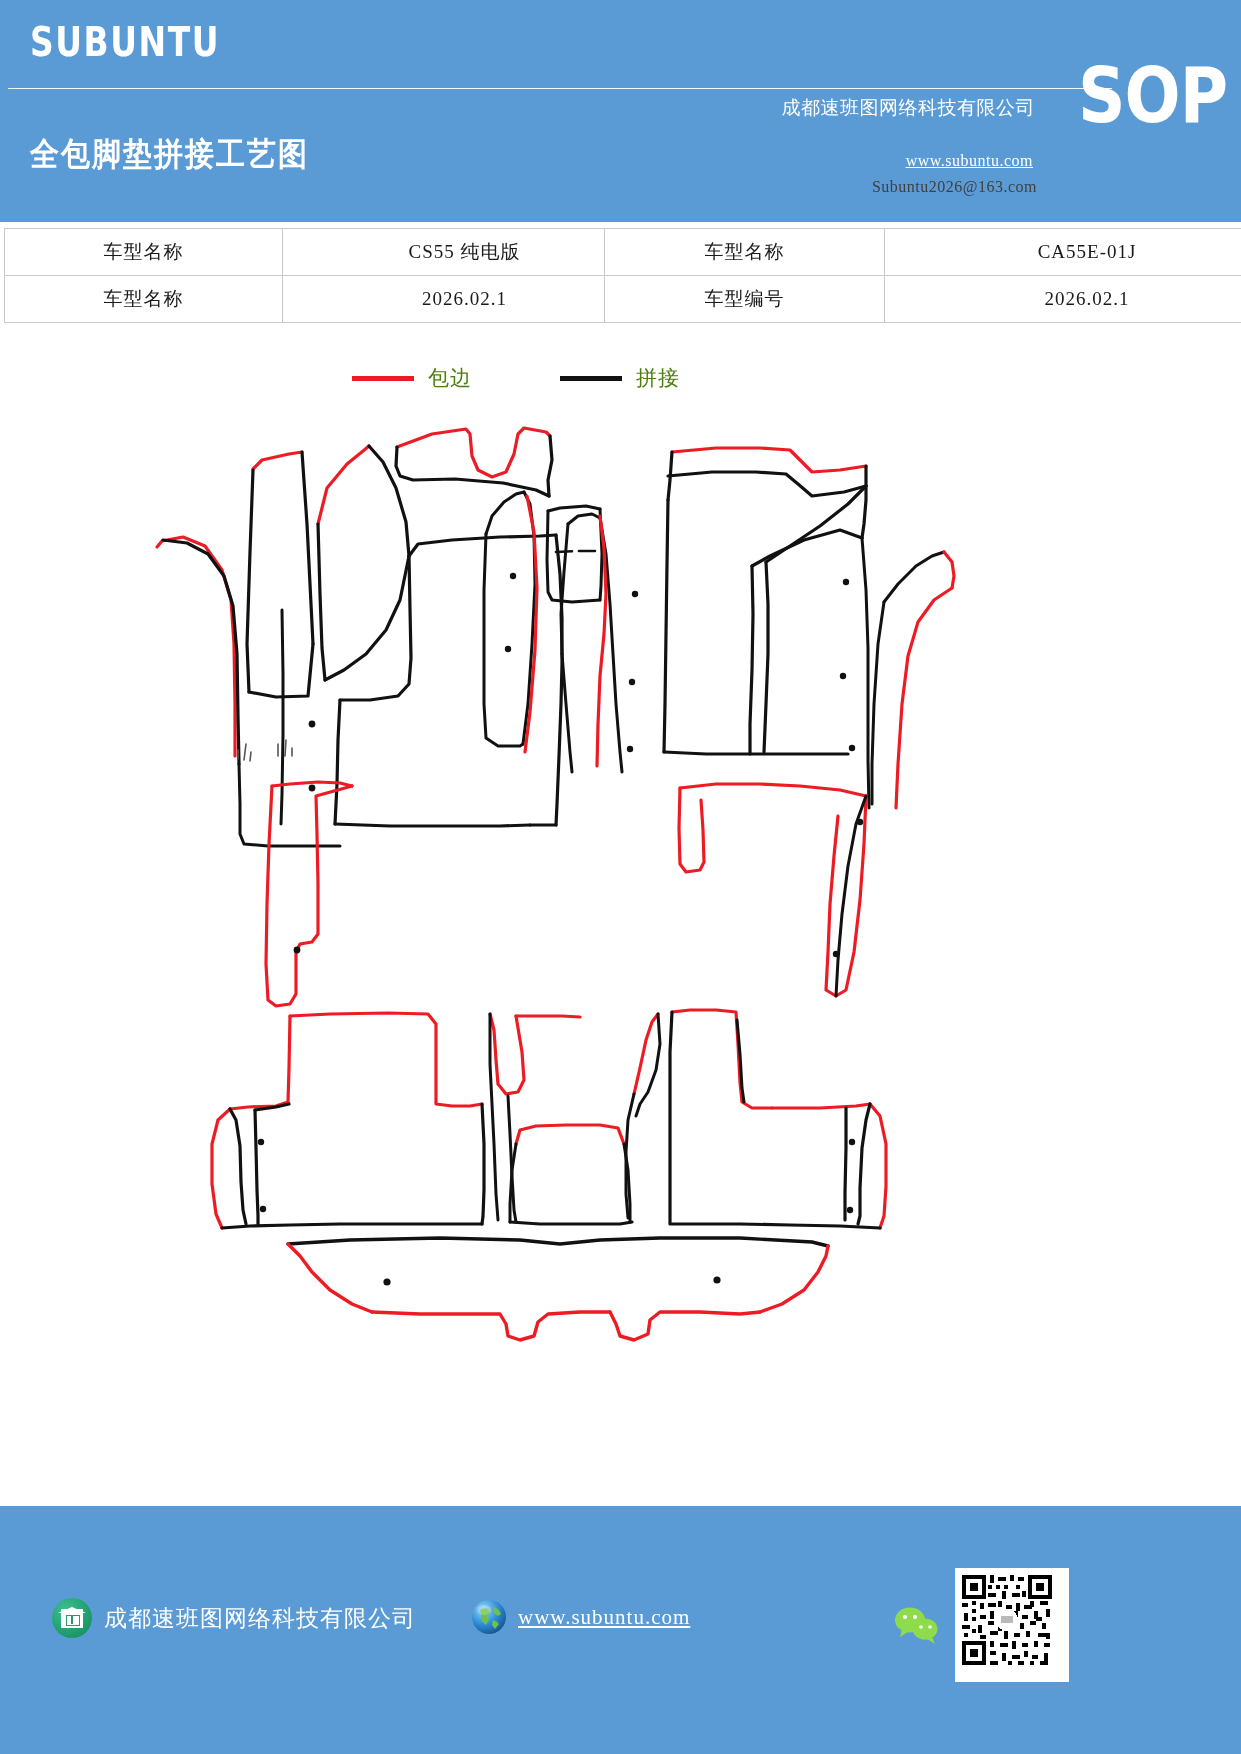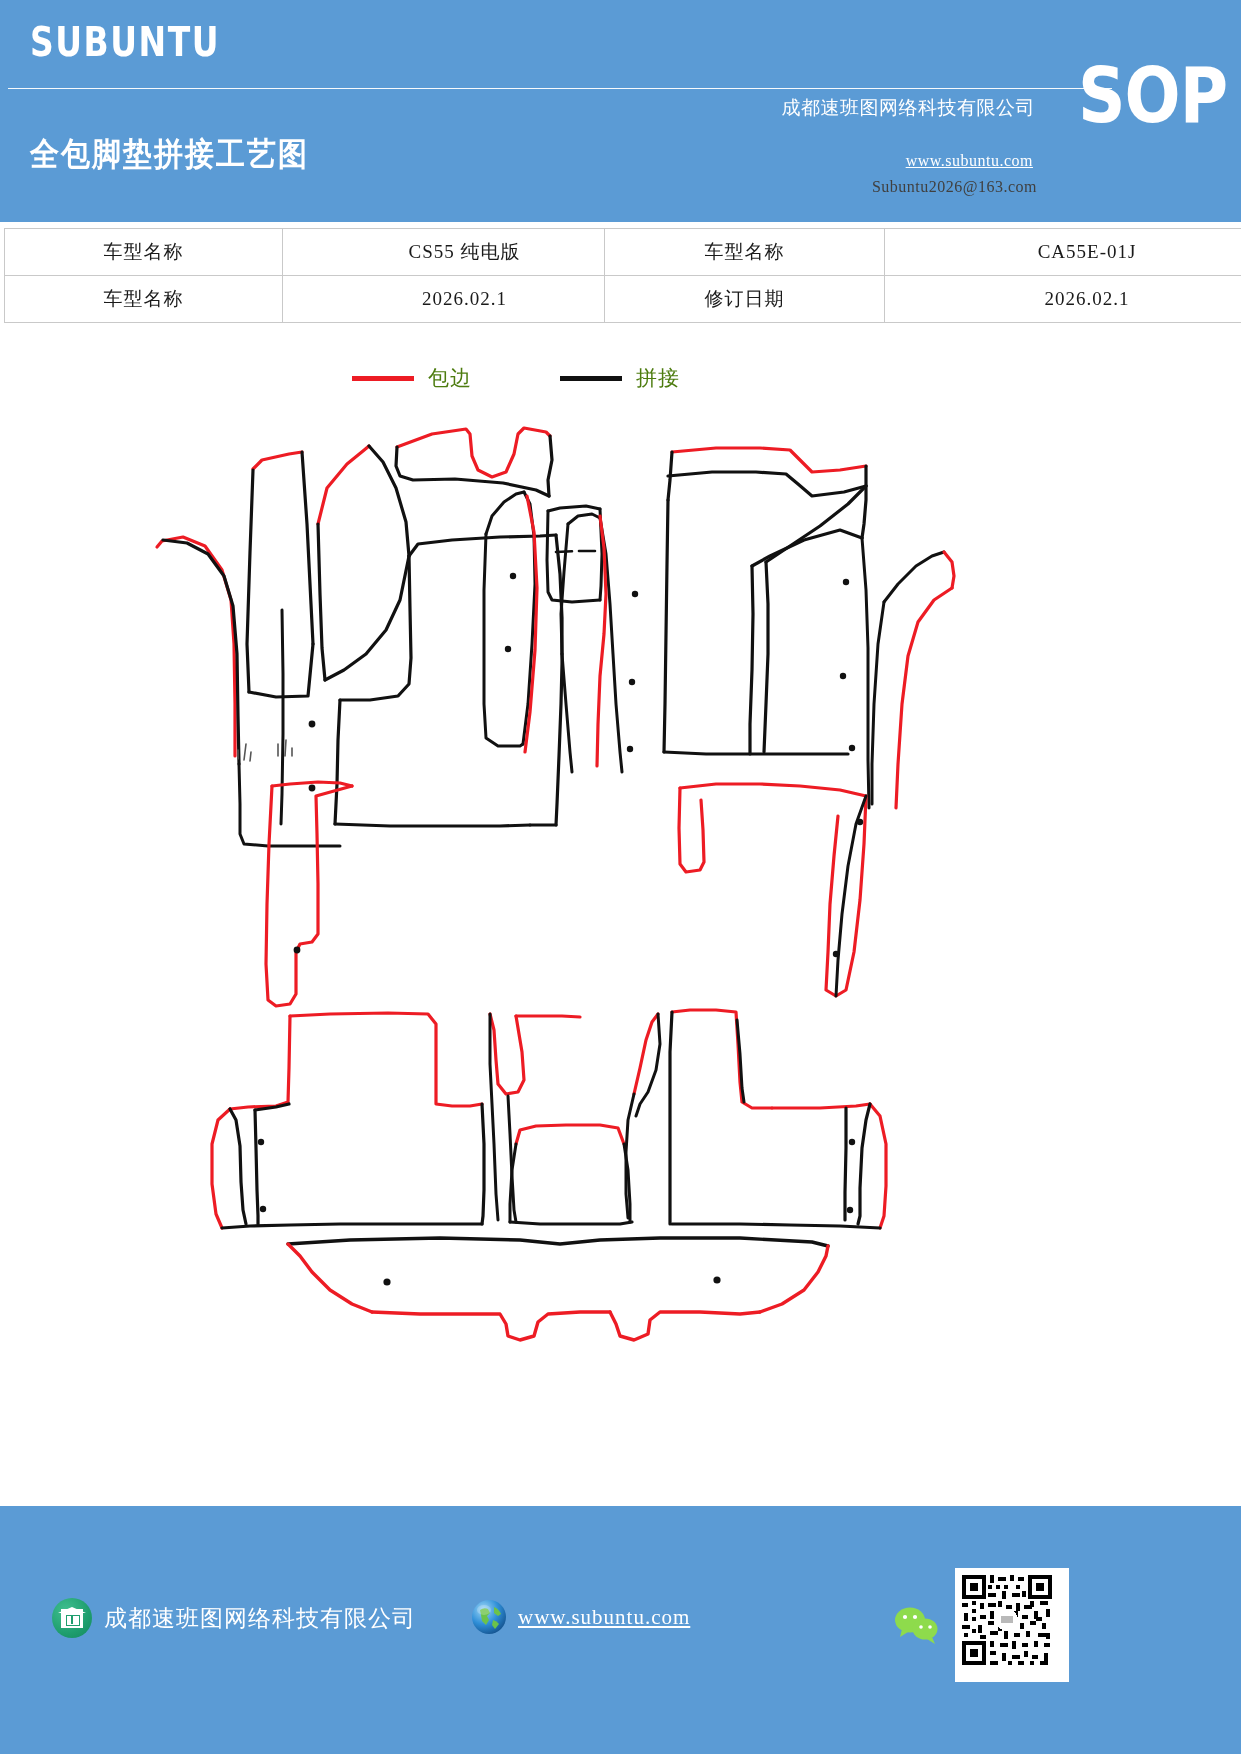--- a/index.html
+++ b/index.html
@@ -272,21 +272,21 @@
   <tbody>
       <tr>
     <td class="c1">车型名称</td>
     <td class="c2">CS55 纯电版</td>
     <td class="c3">车型名称</td>
     <td class="c4">CA55E-01J</td>
   </tr>
   <tr>
     <td class="c1">车型名称</td>
     <td class="c2">2026.02.1</td>
-    <td class="c3">修订日期</td>
+    <td class="c3">车型编号</td>
     <td class="c4">2026.02.1</td>
   </tr>
 </tbody>
   </table>
 
 <div class="legend">
   <div class="legend-item legend-red">
     <span class="swatch swatch-red"></span>
     <span class="legend-label">包边</span>
   </div>

